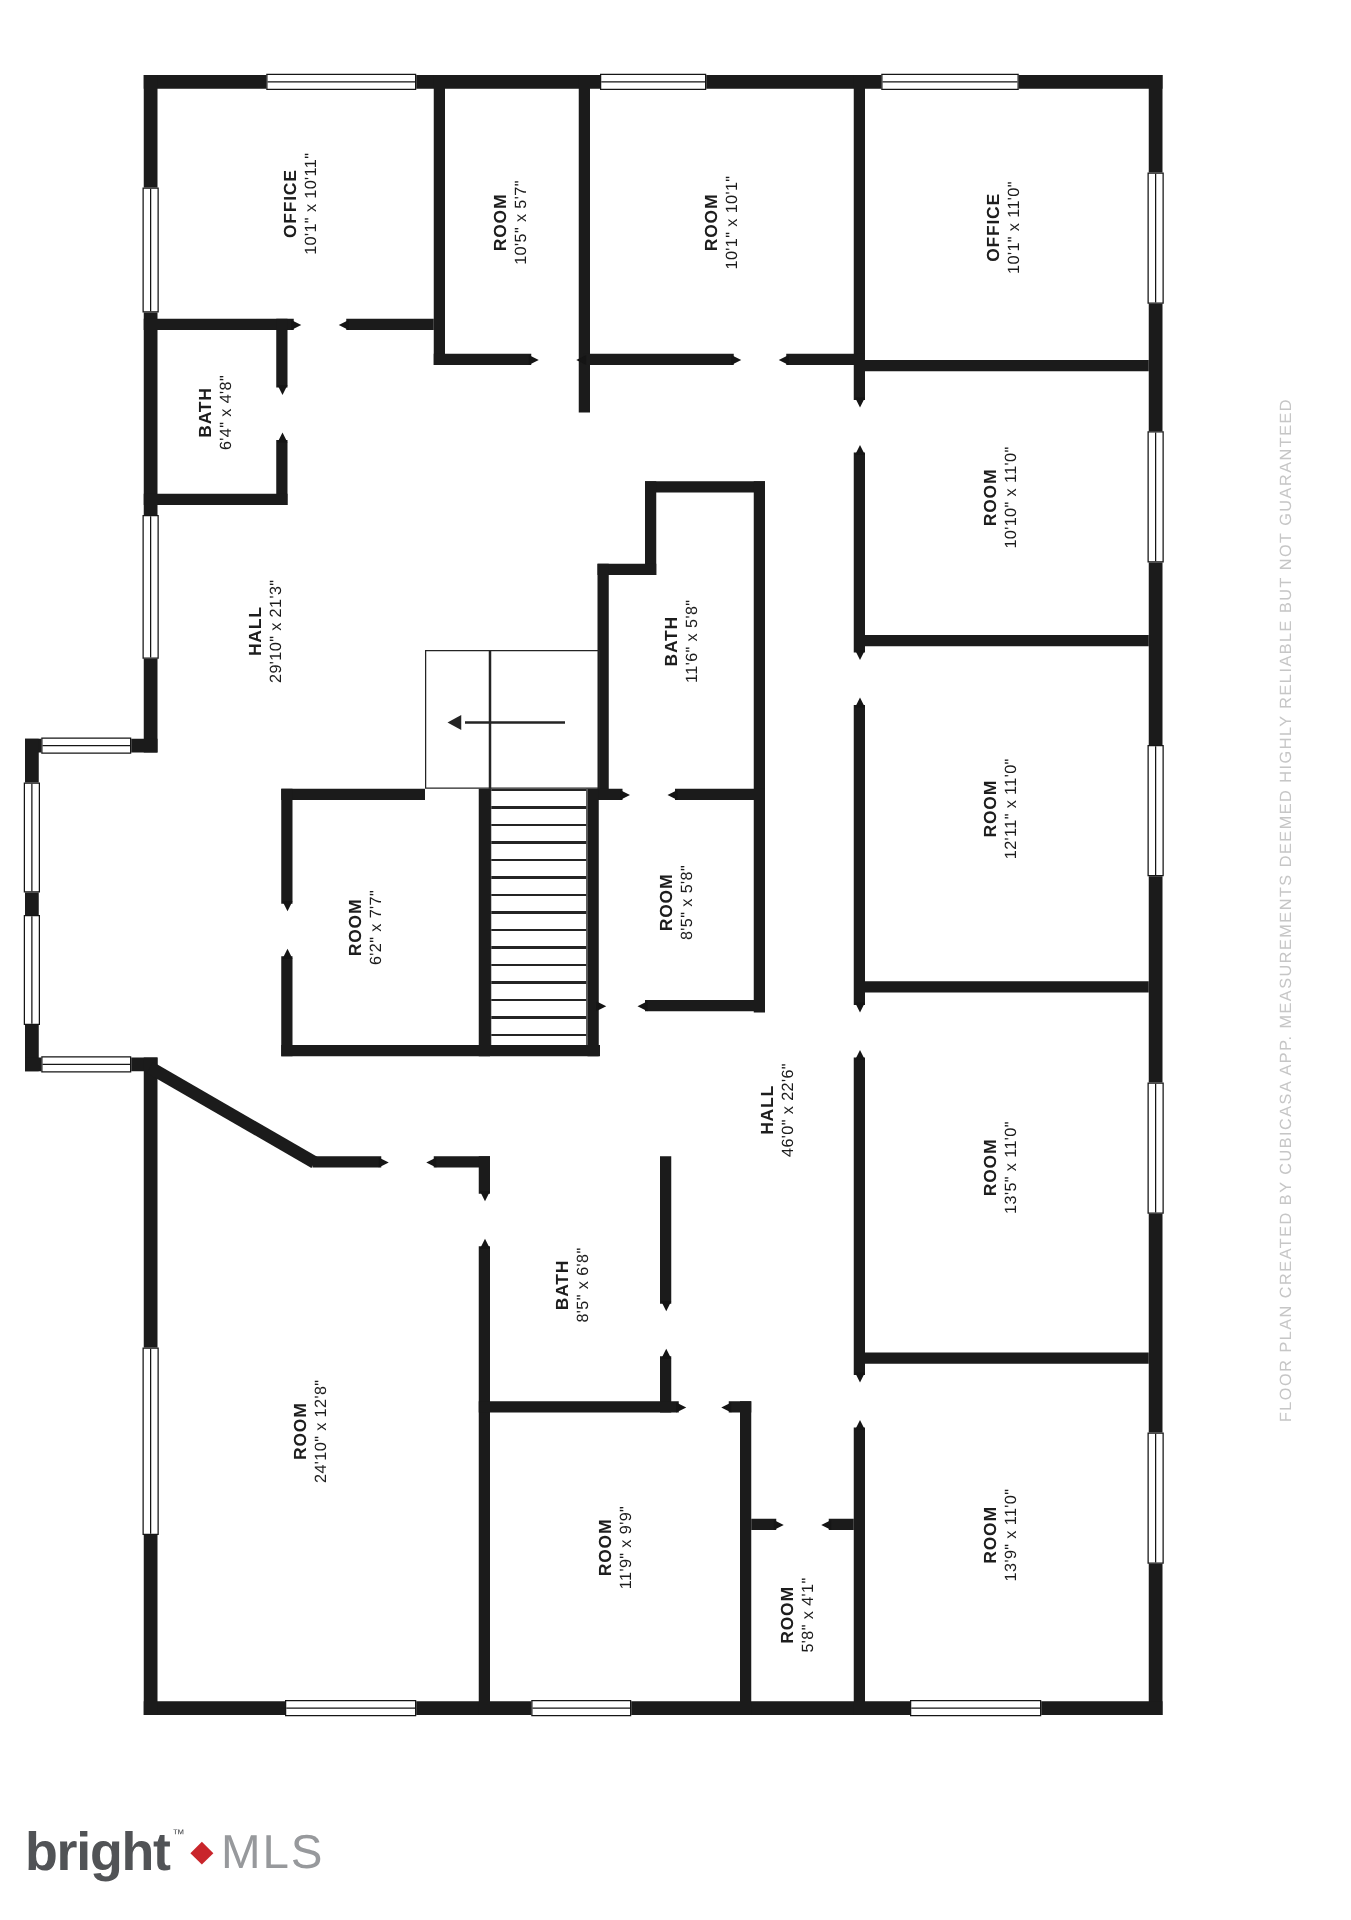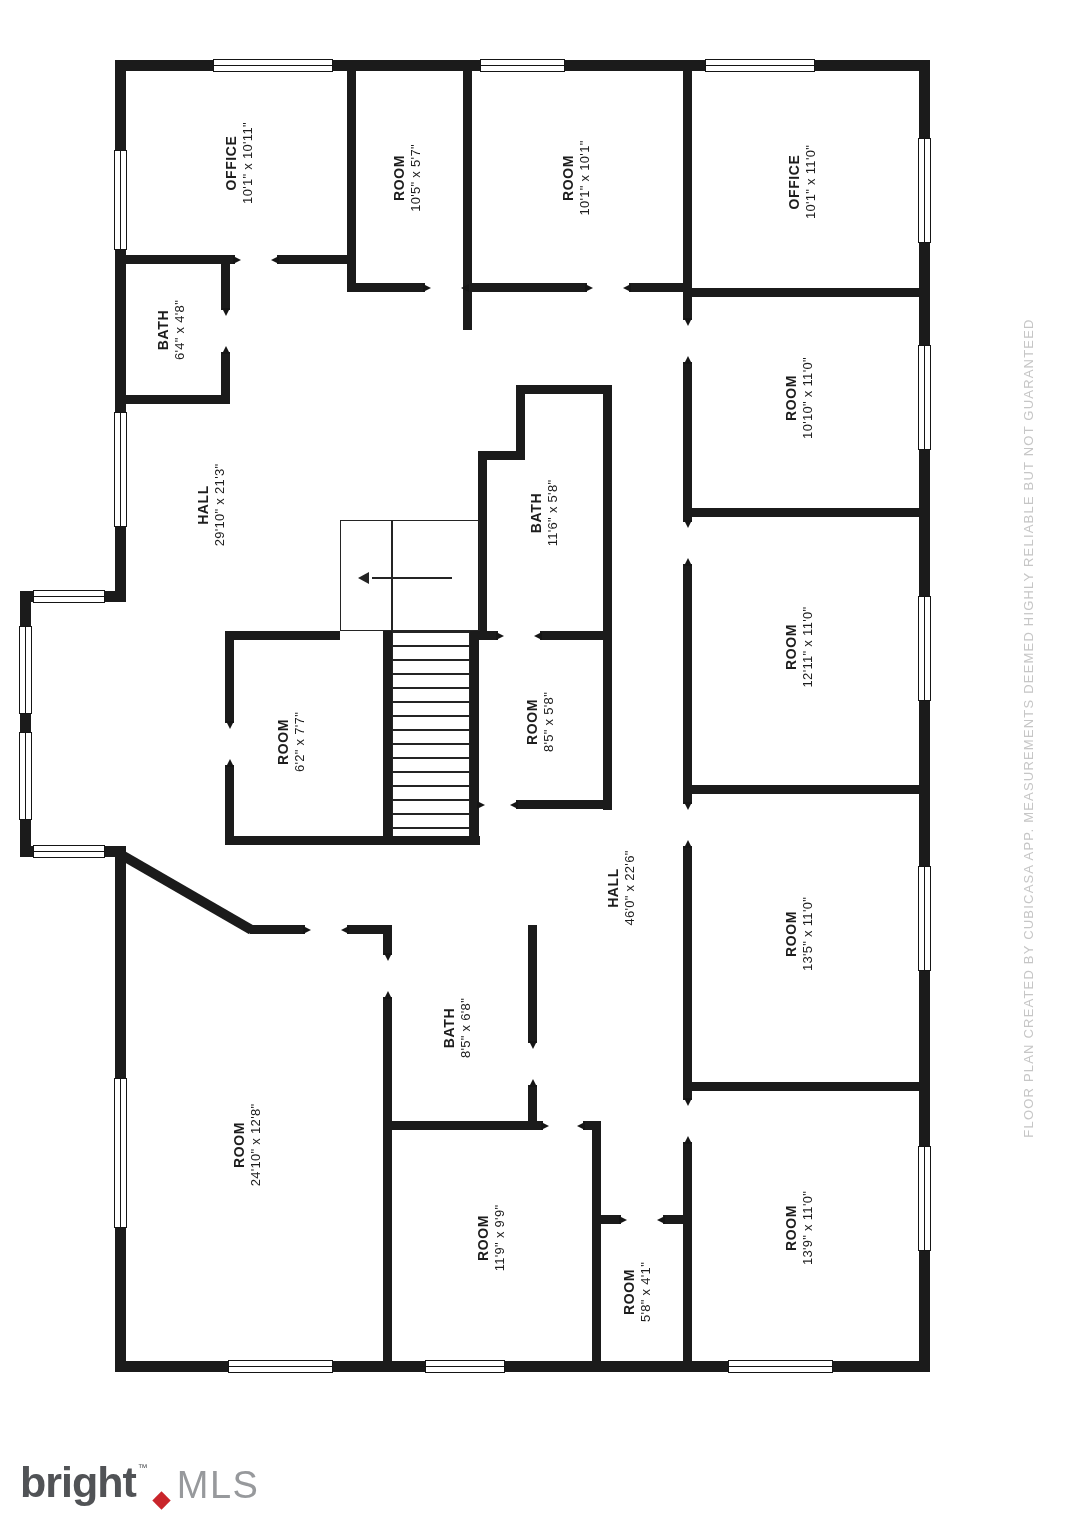--- a/index.html
+++ b/index.html
@@ -39,21 +39,21 @@
     background:repeating-linear-gradient(to bottom,#242424 0,#242424 2px,transparent 2px,transparent 14px);
   }
   .stair-arrow-line{position:absolute;background:#242424;}
   .stair-arrow-head{position:absolute;width:0;height:0;border-top:6px solid transparent;border-bottom:6px solid transparent;border-right:11px solid #242424;}
   
   .watermark{
     position:absolute;transform:translate(-50%,-50%) rotate(-90deg);
     white-space:nowrap;color:#c6c6c6;font-size:13px;letter-spacing:1.2px;font-weight:400;
   }
   
-  .logo{position:absolute;left:20px;top:1458px;display:flex;align-items:flex-end;}
+  .logo{position:absolute;left:20px;top:1458px;display:flex;align-items:center;}
   .logo-brand{font-size:43px;font-weight:700;color:#515356;letter-spacing:-1px;}
   .logo-tm{font-size:10px;color:#515356;align-self:flex-start;margin:4px 2px 0 2px;}
   .logo-mark{width:13px;height:13px;background:#c9252b;transform:rotate(45deg);margin:0 9px 0 5px;}
   .logo-suffix{font-size:38px;font-weight:400;color:#97999c;letter-spacing:1.5px;}
 </style>
 </head>
 <body>
 
 <div id="canvas">
 

